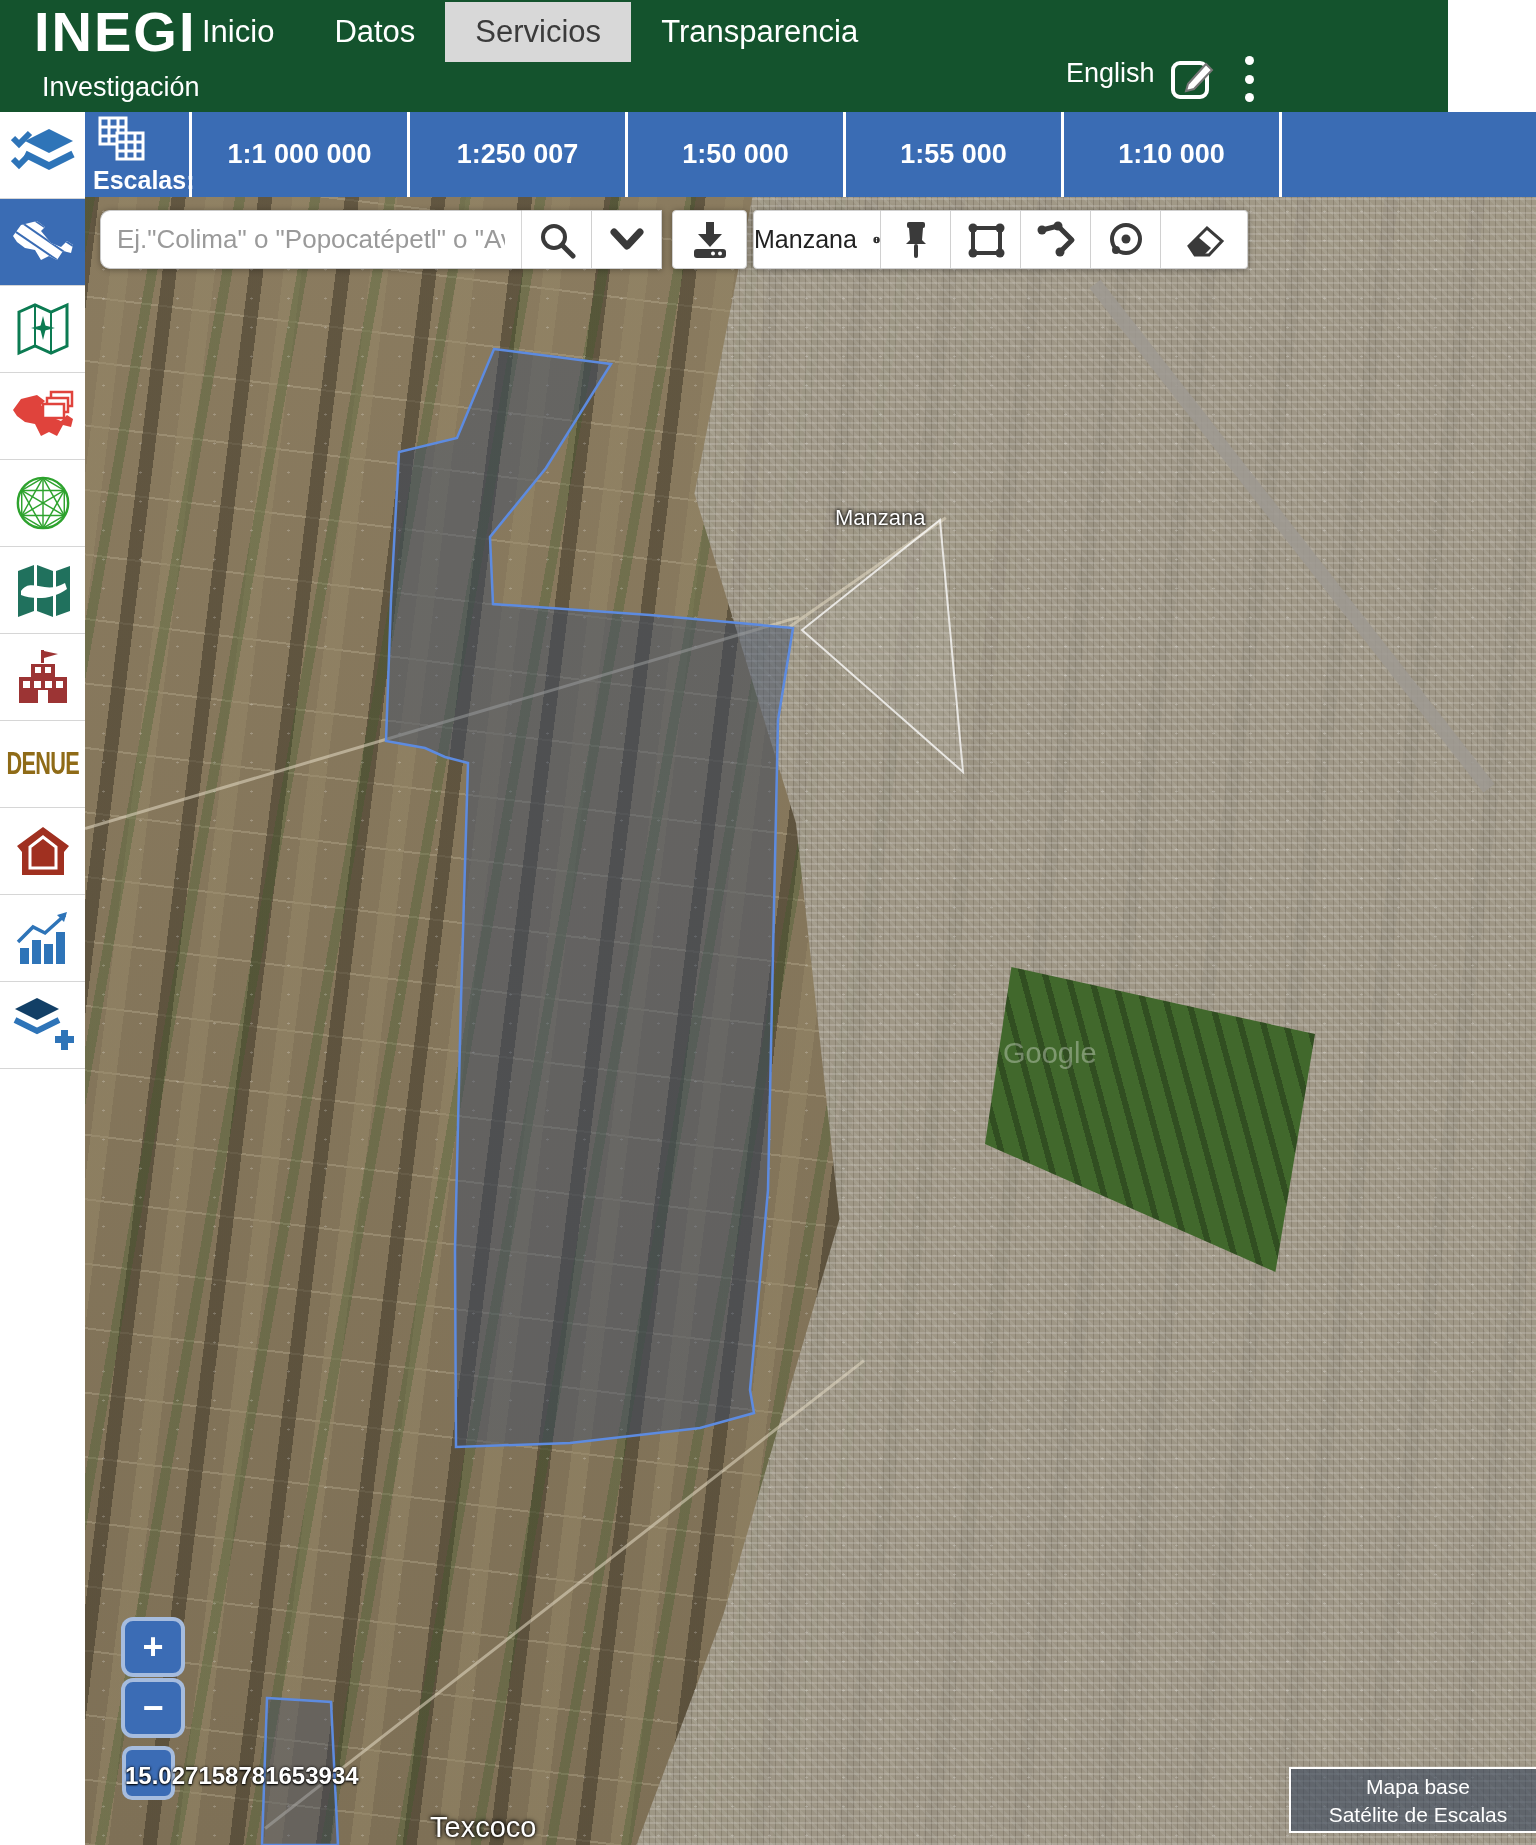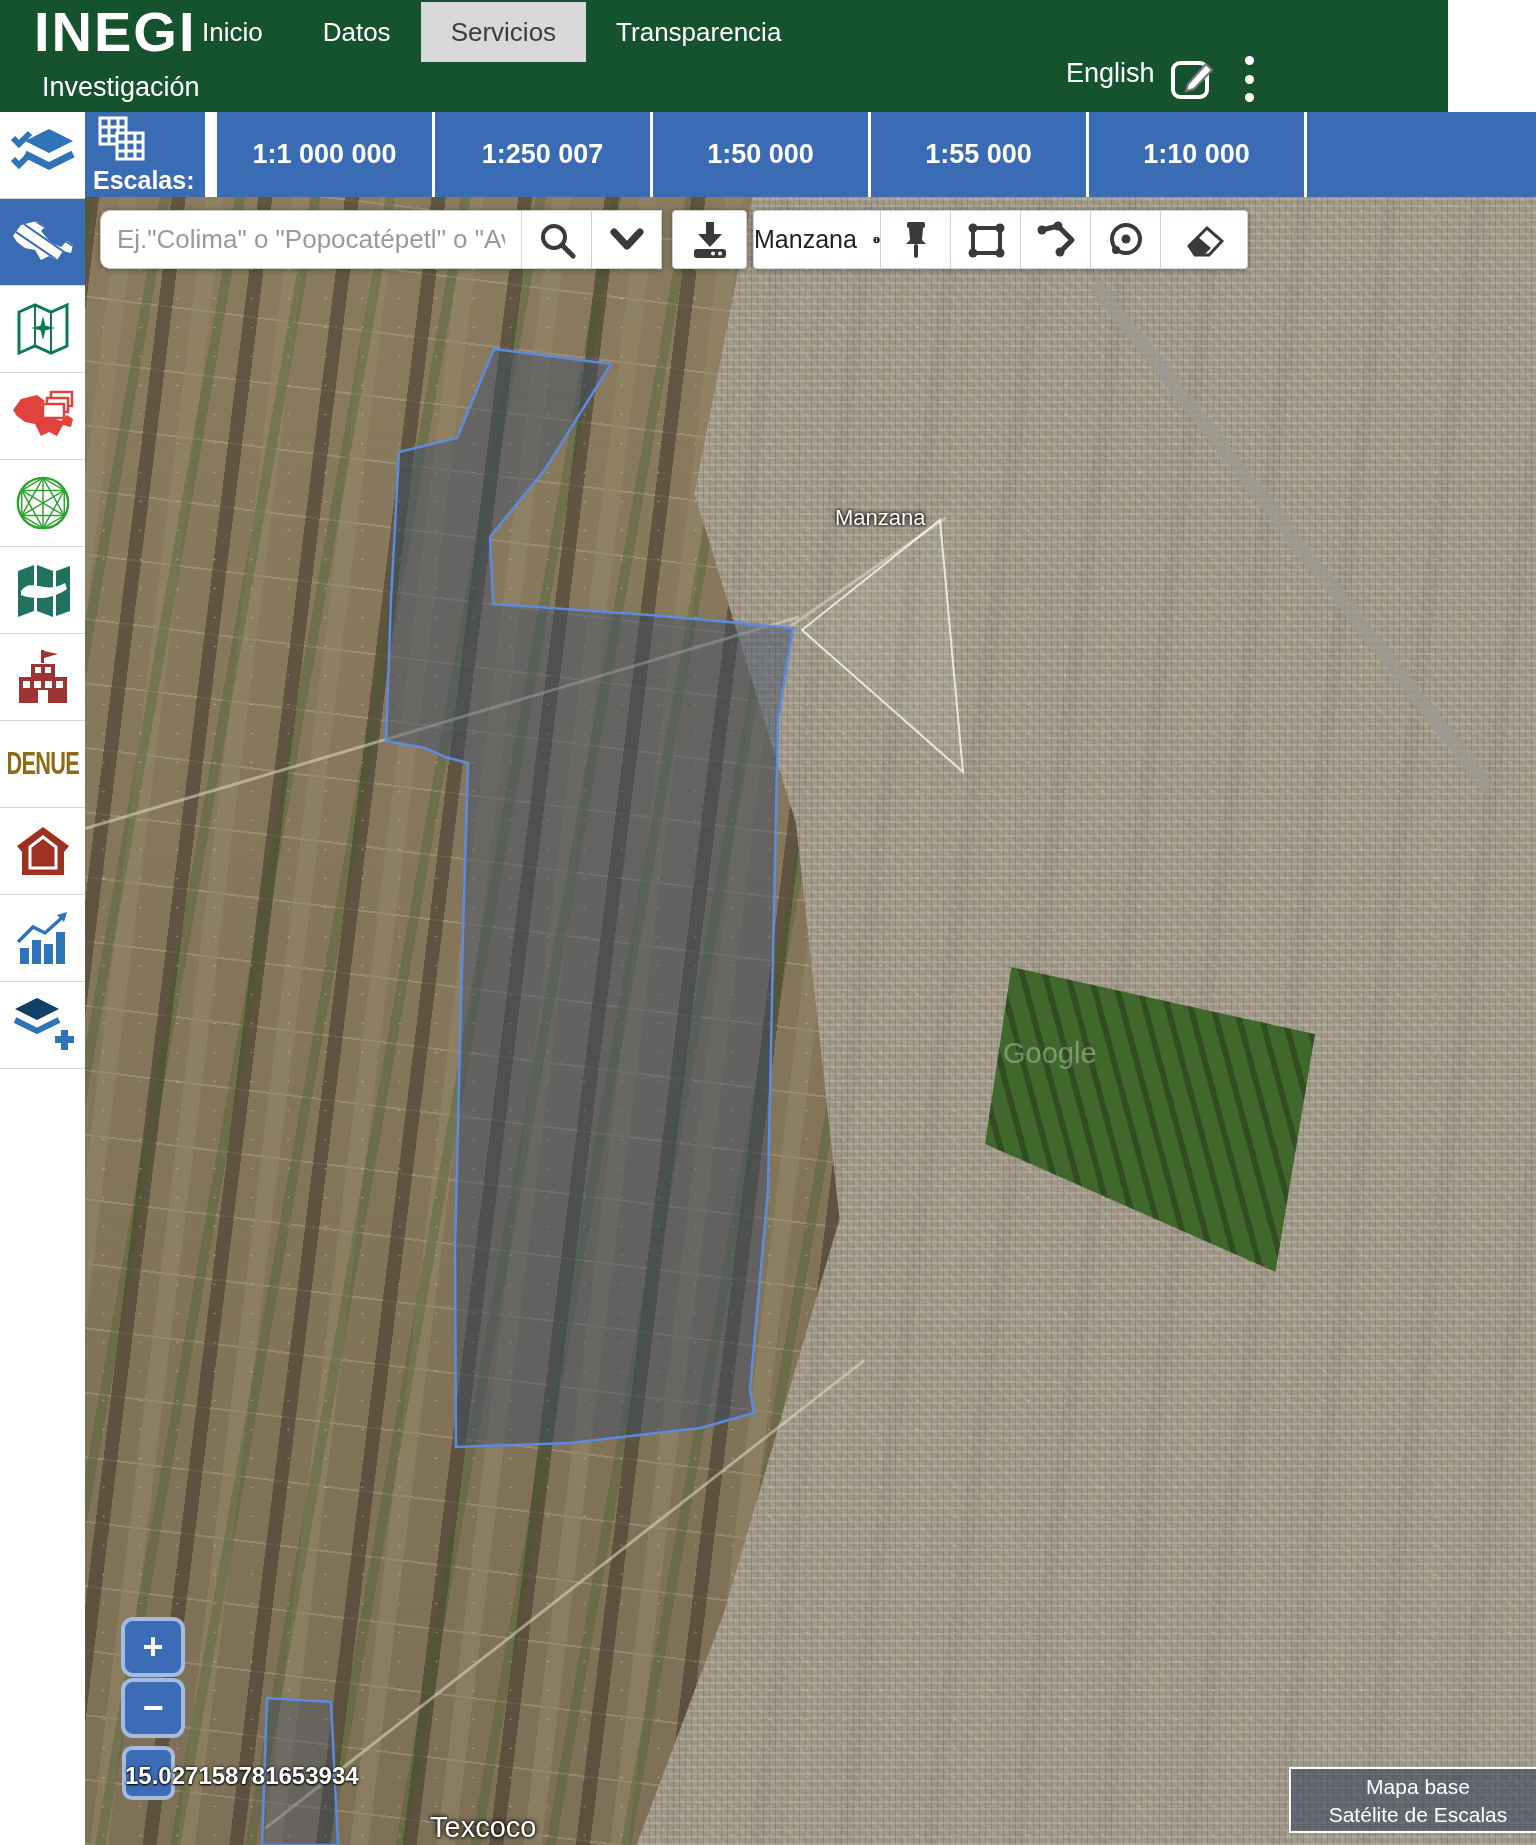--- a/index.html
+++ b/index.html
@@ -4,33 +4,33 @@
 <style>
   html,body{margin:0;padding:0;background:#fff;}
   .screen{position:relative;width:1536px;height:1845px;overflow:hidden;
           font-family:"Liberation Sans",sans-serif;background:#fff;}
 
   
   .header{position:absolute;left:0;top:0;width:1448px;height:112px;background:#14532d;}
   .logo{position:absolute;left:34px;top:0px;color:#fff;font-size:56px;font-weight:900;
         letter-spacing:2px;line-height:64px;}
   .nav{position:absolute;left:172px;top:2px;height:60px;display:flex;}
-  .nav-item{display:flex;align-items:center;padding:0 30px;font-size:26px;color:#fff;cursor:pointer;}
+  .nav-item{display:flex;align-items:center;padding:0 30px;font-size:31px;color:#fff;cursor:pointer;}
   .nav-item.active{background:#d8d8d8;color:#3b3b3b;}
   .secondary-nav{position:absolute;left:42px;top:72px;font-size:27px;color:#fff;}
   .lang-link{position:absolute;left:1066px;top:58px;font-size:27px;color:#fff;cursor:pointer;}
   .hdr-icon{position:absolute;cursor:pointer;}
   .edit-icon{left:1168px;top:54px;}
   .kebab{left:1242px;top:56px;width:14px;height:46px;display:flex;flex-direction:column;
          justify-content:space-between;align-items:center;}
   .kebab i{width:9px;height:9px;border-radius:50%;background:#fff;display:block;}
 
   
   .scales{position:absolute;left:85px;top:112px;width:1451px;height:85px;background:#fff;display:flex;}
-  .scale-label-cell{width:120px;background:#3a6cb4;position:relative;margin-right:12px;flex:none;}
+  .scale-label-cell{width:104px;background:#3a6cb4;position:relative;margin-right:3px;flex:none;}
   .scales-label{position:absolute;left:8px;bottom:2px;color:#fff;font-weight:bold;font-size:25px;}
   .scale-btn{width:215px;margin-right:3px;background:#3a6cb4;color:#fff;font-weight:bold;
              font-size:27px;display:flex;align-items:center;justify-content:center;cursor:pointer;flex:none;}
   .scale-filler{flex:1;background:#3a6cb4;}
 
   
   .sidebar{position:absolute;left:0;top:112px;width:85px;height:1733px;background:#fff;}
   .side-item{height:86px;border-bottom:1px solid #d6d6d6;display:flex;align-items:center;
              justify-content:center;cursor:pointer;background:#fff;}
   .side-item.active{background:#3a6cb4;}

